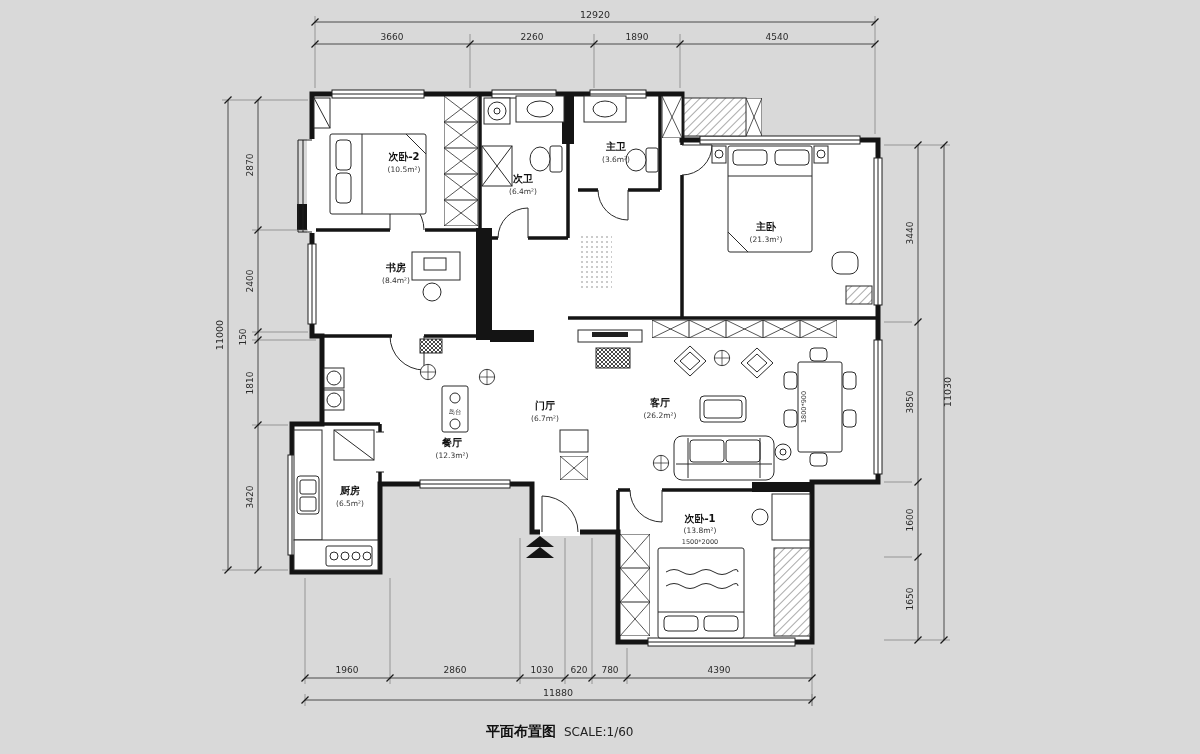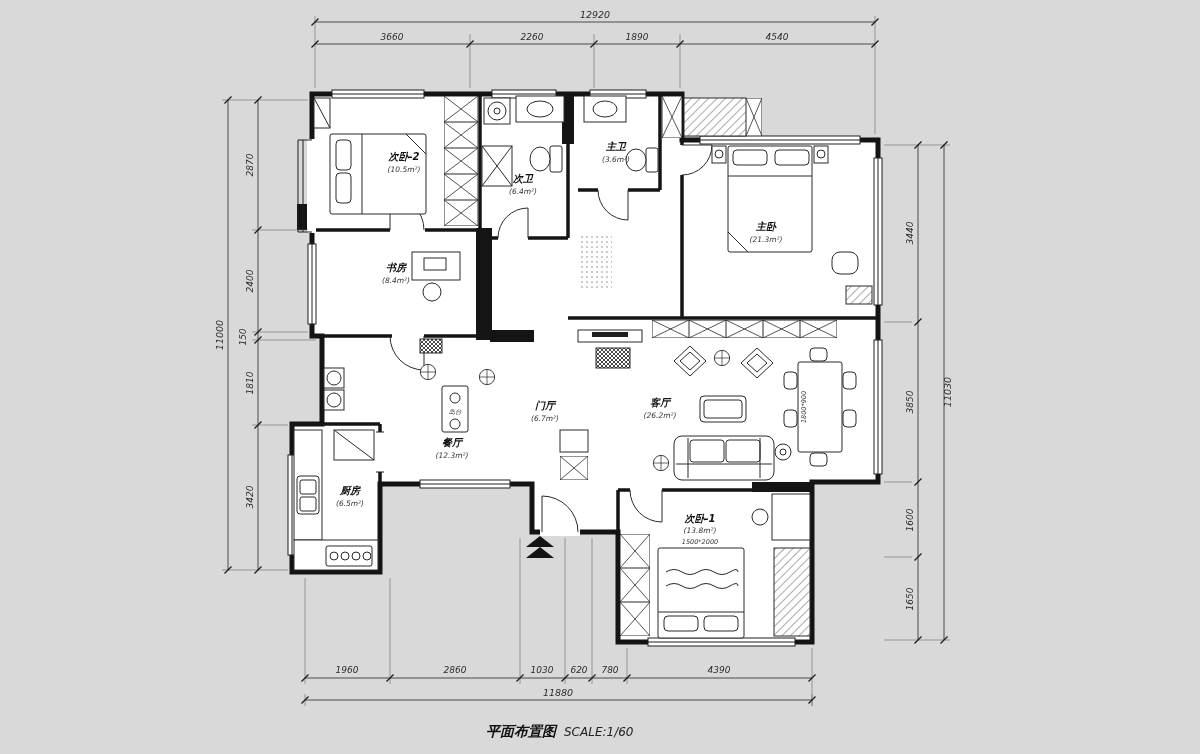--- a/index.html
+++ b/index.html
@@ -1,17 +1,17 @@
 <!DOCTYPE html>
 <html><head>
 <meta charset="utf-8">
 <style>
   html,body{margin:0;padding:0;}
   body{background:#d9d9d9;font-family:"DejaVu Sans",sans-serif;}
-  .stage{position:relative;width:1200px;height:754px;background:#d9d9d9;overflow:hidden;font-style:italic;}
+  .stage{position:relative;width:1200px;height:754px;background:#d9d9d9;overflow:hidden;}
   svg text{fill:#222;font-family:"DejaVu Sans",sans-serif;}
   .dimtxt{font-size:9px;fill:#2b2b2b;}
   .dimtot{font-size:9.5px;fill:#2b2b2b;}
   .roomname{font-size:10px;fill:#111;font-weight:bold;}
   .roomarea{font-size:7.5px;fill:#333;}
   .tinytxt{font-size:6.5px;fill:#333;}
   .titlemain{font-size:14px;font-weight:bold;fill:#111;}
   .titlescale{font-size:12px;fill:#222;}
   .wall-ext{fill:#ffffff;stroke:#141414;stroke-width:5;}
   .wall-int{stroke:#141414;stroke-width:3.5;fill:none;}

